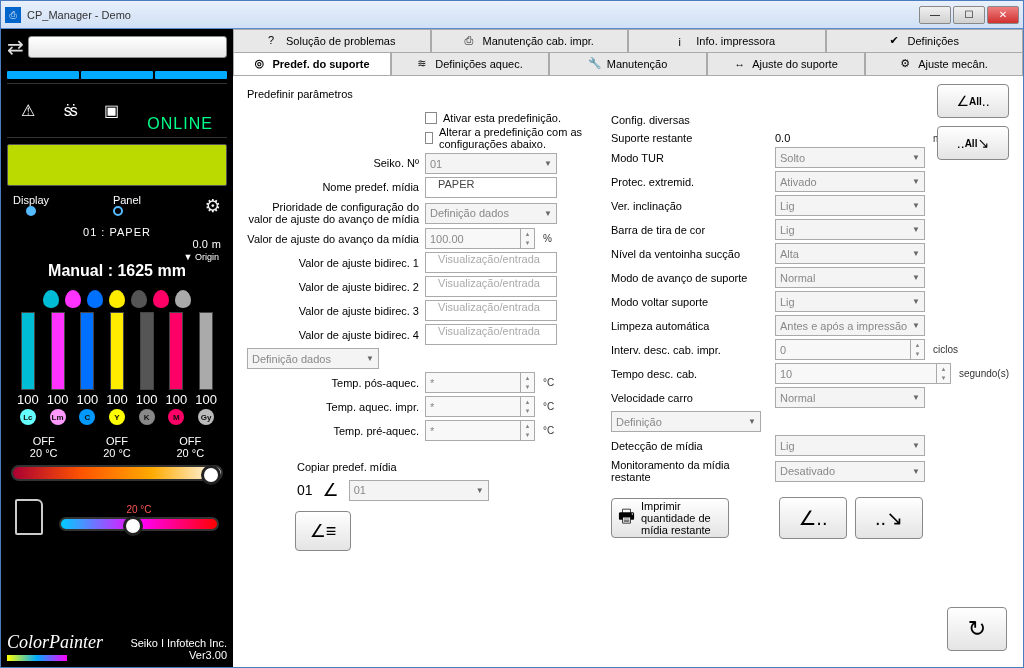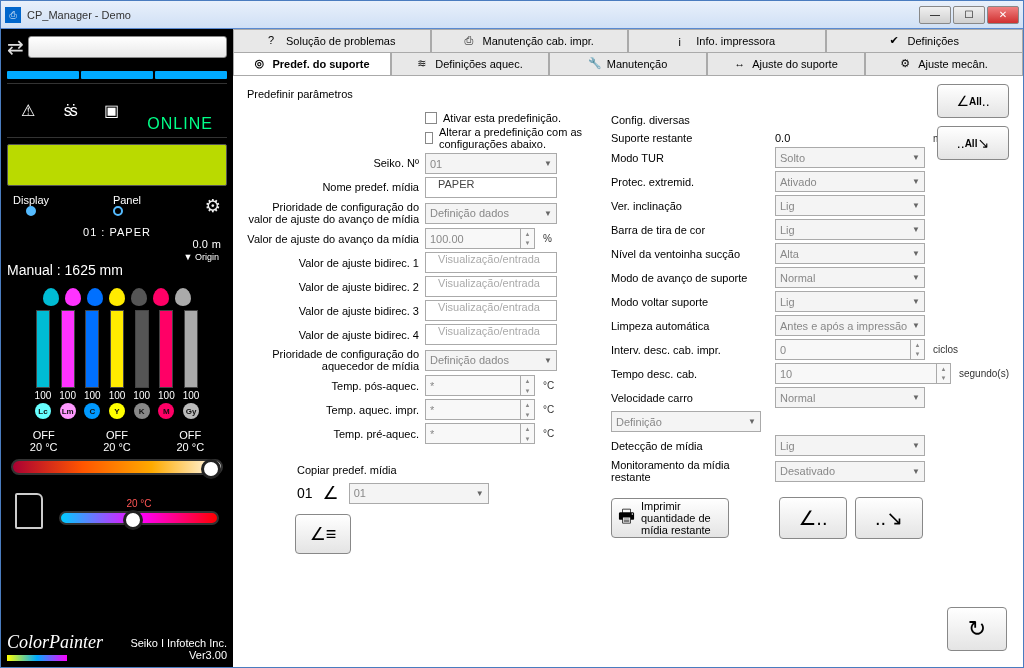--- a/index.html
+++ b/index.html
@@ -30,28 +30,28 @@
 .online { color:#0f8; font-weight:normal; letter-spacing:1px;margin-top:27px; }
 .lcd { height:42px; background:#bada00; border:1px solid #555; margin:6px 0; border-radius:2px; }
 .dp-row { display:flex; align-items:center; justify-content:space-between; padding:2px 6px; font-size:10px; }
 .radio { width:10px; height:10px; border:2px solid #5bf; border-radius:50%; display:inline-block; }
 .radio.on { background:#5bf; }
 .gear { font-size:18px; color:#eee; }
 .paper-line { text-align:center; margin-top:6px; letter-spacing:1px; }
 .paper-sub { display:flex; justify-content:flex-end; font-size:9px; gap:4px; padding:0 6px; }
 .origin { text-align:right; font-size:9px; margin-top:2px; padding-right:8px; }
 .ruler { height:18px; background: linear-gradient(#ccc,#888); border:1px solid #444; margin:4px 0; text-align:center; font-size:9px; color:#222; line-height:16px; }
-.manual-line { font-size:14px; }
+.manual-line { text-align:center; font-size:16px;font-weight:bold; }
 
 .inks { display:flex; justify-content:center; gap:6px; margin-top:10px; }
 .drop { width:16px; height:18px; border-radius:50% 50% 50% 50% / 60% 60% 40% 40%; display:inline-block; }
 .ink-bars { display:flex; justify-content:center; gap:8px; margin-top:4px; }
 .bar-wrap { display:flex; flex-direction:column; align-items:center; gap:2px; }
 .bar { width:14px; height:78px; border:1px solid #444; }
-.lvl { font-size:10px; }
+.lvl { font-size:13px; }
 .dot { width:16px; height:16px; border-radius:50%; display:flex; align-items:center; justify-content:center; font-size:8px; font-weight:bold; color:#111; }
 
 .heater-row { display:flex; justify-content:space-around; margin-top:10px; text-align:center; font-size:10px; }
 .heater-bar { height:16px; margin:6px 4px; border-radius:8px; background: linear-gradient(90deg,#a03,#f50,#fa0,#fff); border:2px solid #333; position:relative; }
 .heater-knob { position:absolute; right:0; top:-2px; width:20px; height:20px; border-radius:50%; background:#fff; border:3px solid #222; }
 
 .paper-icon-row { display:flex; justify-content:space-around; align-items:center; margin-top:12px; }
 .paper-icon { width:28px; height:36px; border:2px solid #ccc; border-radius:2px 6px 2px 2px; }
 .temp-label { font-size:10px; color:#f55; text-align:center; }
 .temp-bar { height:14px; width:160px; border-radius:7px; background: linear-gradient(90deg,#0cf,#f0f,#f00); border:2px solid #333; position:relative; margin-top:2px;}
@@ -354,21 +354,20 @@
             <div class="frow">
                 <div class="flabel">Valor de ajuste bidirec. 3</div>
                 <div class="finput placeholder">Visualização/entrada</div>
               </div>
             <div class="frow">
                 <div class="flabel">Valor de ajuste bidirec. 4</div>
                 <div class="finput placeholder">Visualização/entrada</div>
               </div>
 
             <div class="frow">
-              <div class="flabel">Prioridade de configuração do aquecedor de mídia</div>
               <div class="fselect fselectw">
                   <span>Definição dados</span>
                   <span class="caret">▼</span>
                 </div>
             </div>
             <div class="frow">
                 <div class="flabel">Temp. pós-aquec.</div>
                 <div class="fspin">
                   <div class="v">*</div>
                   <div class="arrs">

